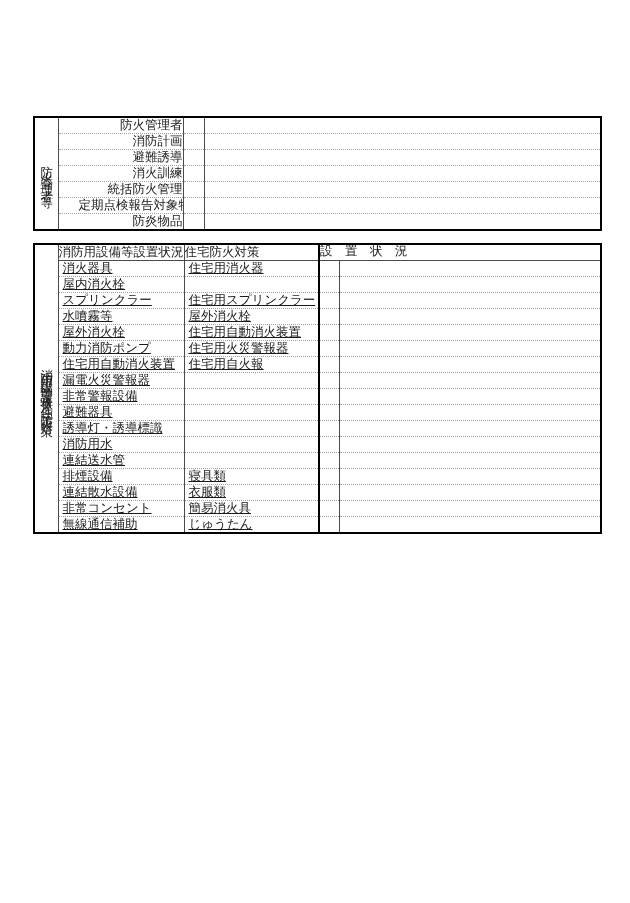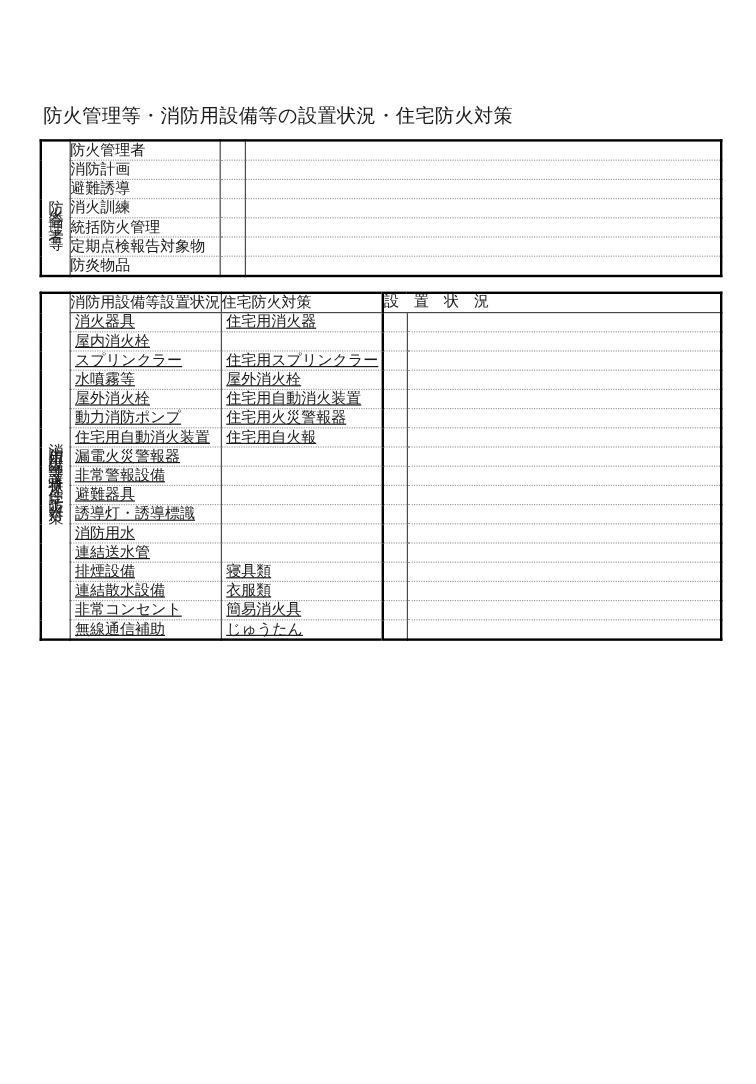--- a/index.html
+++ b/index.html
@@ -26,31 +26,30 @@
   }
   #tbl1 tr{height:16px;}
   #tbl2 tr{height:15.7px;}
   .vhead{
     writing-mode:vertical-rl;text-orientation:upright;
     text-align:center;line-height:21px;font-size:12.5px;
     border-right:1px solid #4a4a4a;padding:2px 0;
   }
   .vh1{letter-spacing:6px;}
   .vh2{letter-spacing:3.5px;}
-  .lbl{text-align:left;}
+  .lbl{text-align:right;padding-left:20px;}
   .eq,.hm{text-align:left;padding-left:4px;text-decoration:underline;}
   .hdr th{border-bottom:1px solid #4a4a4a;text-align:left;font-weight:normal;}
   .thick{border-left:2px solid #000;font-family:Liberation Mono, monospace;}
 </style>
 </head>
 <body>
 
 <div class="page">
 
-  <div class="title">防火管理等・消防用設備等の設置状況・住宅防火対策</div>
 
   <table class="doc" id="tbl1">
     <colgroup>
       <col style="width:24px">
         <col style="width:125px">
         <col style="width:21px">
         <col style="width:397px">
     </colgroup>
     <tbody>
         <tr>

